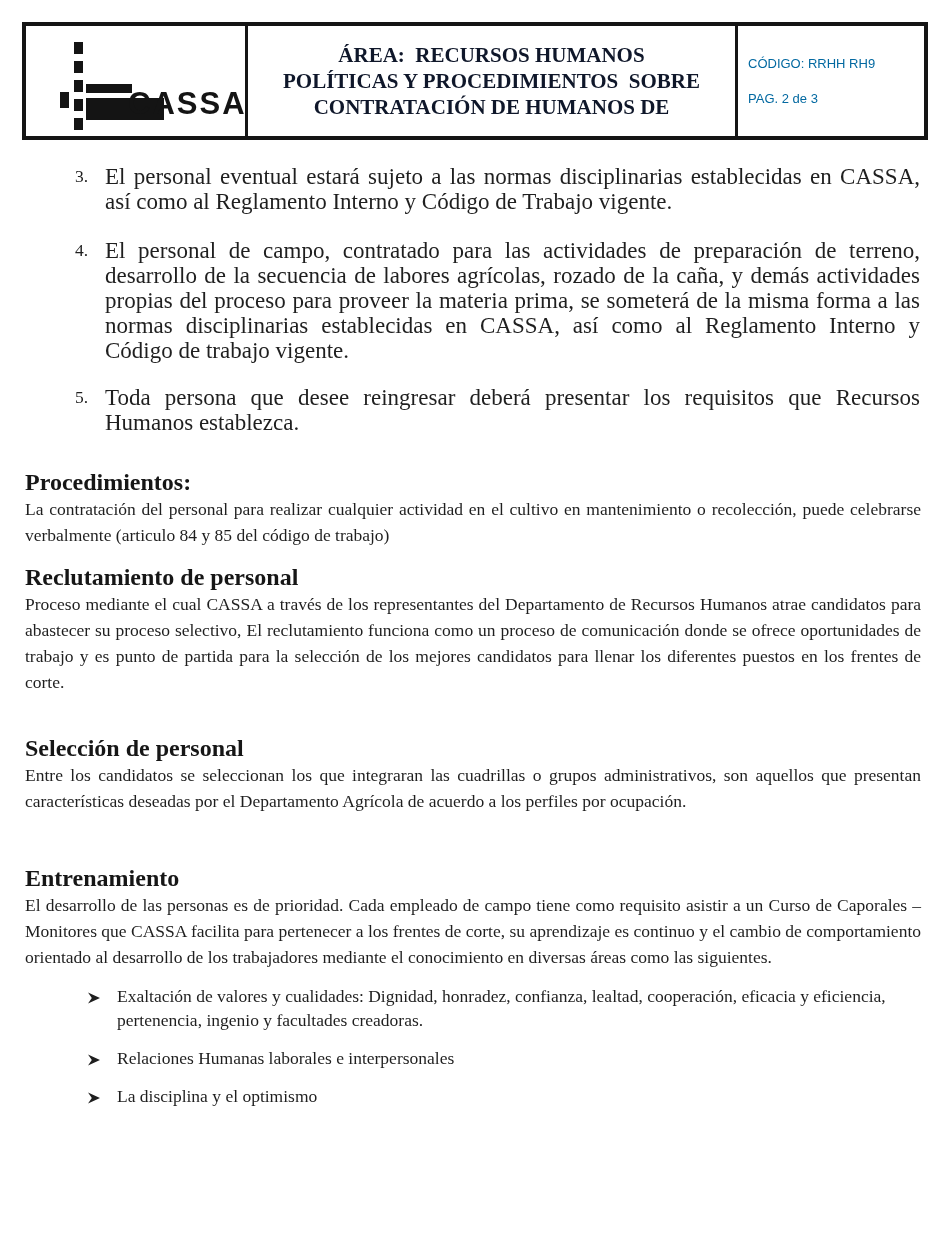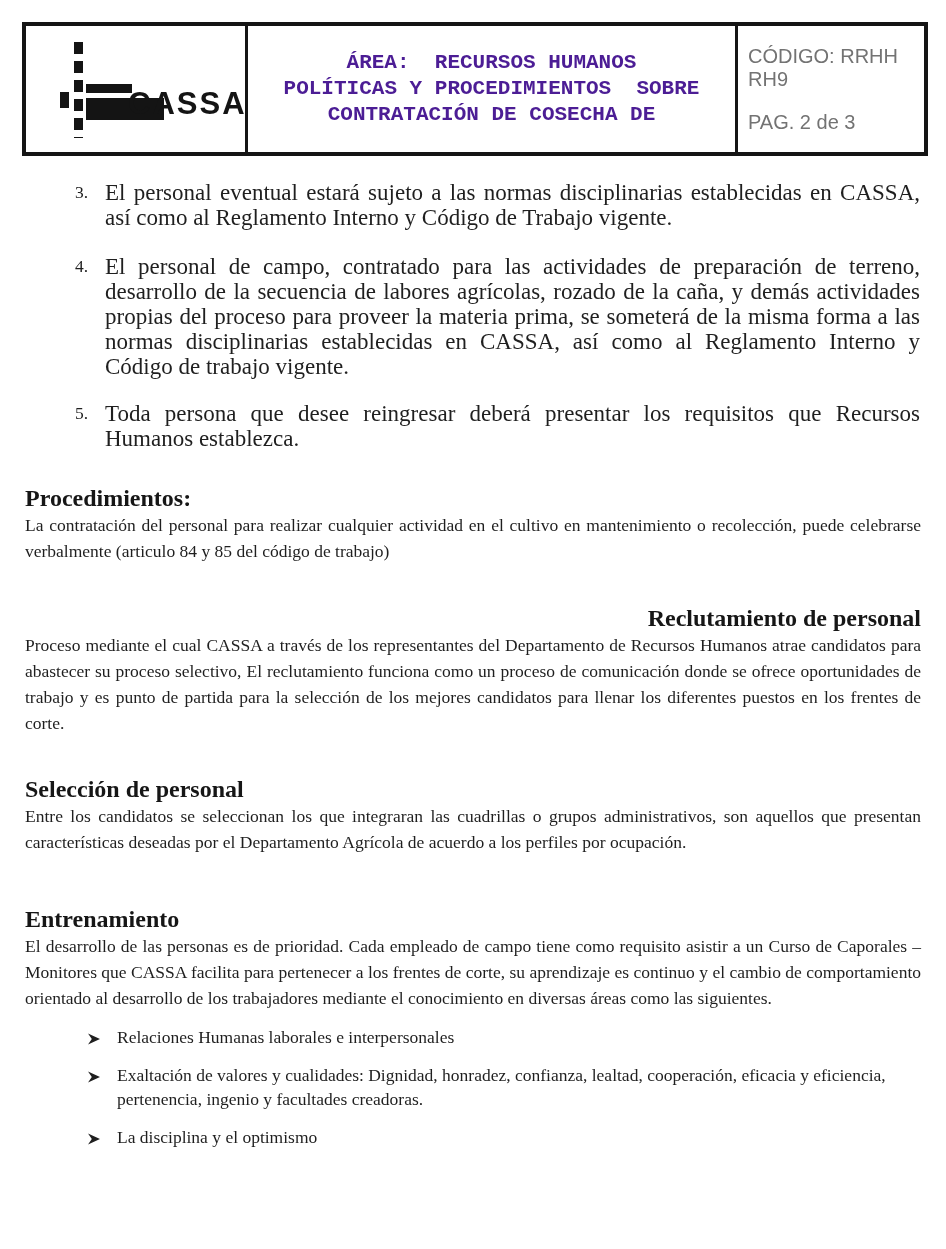--- a/index.html
+++ b/index.html
@@ -20,55 +20,55 @@
     width: 906px;
     border: 4px solid #151515;
     display: flex;
     box-sizing: border-box;
     background: #ffffff;
   }
   .cell-logo {
     width: 222px;
     border-right: 3px solid #151515;
     position: relative;
-    height: 126px;
+    height: 110px;
     box-sizing: border-box;
   }
   .cell-title {
     flex: 1;
     border-right: 3px solid #151515;
     display: flex;
     flex-direction: column;
     justify-content: center;
     align-items: center;
     padding: 8px 6px;
     box-sizing: border-box;
   }
   .title-line {
-    font-family: Liberation Mono, monospace;
+    font-family: Liberation Serif, serif;
     font-weight: bold;
     font-size: 21px;
     line-height: 26px;
     text-align: center;
     white-space: pre-wrap;
-    color: #4c1d95;
+    color: #0f172a;
   }
   .cell-code {
     width: 186px;
     display: flex;
     flex-direction: column;
     justify-content: center;
     gap: 20px;
     padding-left: 10px;
     box-sizing: border-box;
   }
   .code-line {
     font-family: "Liberation Sans", sans-serif;
-    font-size: 20px;
-    color: #737373;
+    font-size: 13px;
+    color: #0369a1;
   }
 
   
   .logo-vdash {
     position: absolute; left: 48px; top: 16px; width: 9px; height: 96px;
     background: repeating-linear-gradient(to bottom, #141414 0 12px, transparent 12px 19px);
   }
   .logo-sq {
     position: absolute; left: 34px; top: 66px; width: 9px; height: 16px; background: #141414;
   }
@@ -115,21 +115,21 @@
     font-size: 24px;
     font-weight: bold;
     color: #161616;
   }
   .section-body {
     font-size: 17.5px;
     line-height: 26px;
     text-align: justify;
   }
   .mt-h1 { margin-top: 34px; }
-  .mt-h2 { margin-top: 41px; text-align: right; }
+  .mt-h2 { margin-top: 16px; }
   .mt-h3 { margin-top: 40px; }
   .mt-h4 { margin-top: 51px; }
 
   .bullet-list { margin-top: 12px; }
   .bullet-item {
     display: flex;
     margin-left: 62px;
     margin-right: 30px;
     margin-top: 14px;
   }
@@ -154,21 +154,21 @@
     <div class="cell-logo">
       <div class="logo-vdash"></div>
       <div class="logo-sq"></div>
       <div class="logo-bar-thin"></div>
       <div class="logo-bar-thick"></div>
       <div class="logo-text">CASSA</div>
     </div>
     <div class="cell-title">
       <div class="title-line">ÁREA:  RECURSOS HUMANOS</div>
       <div class="title-line">POLÍTICAS Y PROCEDIMIENTOS  SOBRE</div>
-      <div class="title-line">CONTRATACIÓN DE COSECHA DE</div>
+      <div class="title-line">CONTRATACIÓN DE HUMANOS DE</div>
     </div>
     <div class="cell-code">
       <div class="code-line">CÓDIGO: RRHH RH9</div>
       <div class="code-line">PAG. 2  de 3</div>
     </div>
   </div>
 
   <div class="content">
 
     <div class="num-item mt-item3">
@@ -192,44 +192,44 @@
     <div class="section-heading mt-h2">Reclutamiento de personal</div>
     <div class="section-body">Proceso mediante el cual CASSA a través de los representantes del Departamento de Recursos Humanos atrae candidatos para abastecer su proceso selectivo, El reclutamiento funciona como un proceso de comunicación donde se ofrece oportunidades de trabajo y es punto de partida para la selección de los mejores candidatos para llenar los diferentes puestos en los frentes de corte.</div>
 
     <div class="section-heading mt-h3">Selección de personal</div>
     <div class="section-body">Entre los candidatos se seleccionan los que integraran las cuadrillas o grupos administrativos, son aquellos que presentan características deseadas por el Departamento Agrícola de acuerdo a los perfiles por ocupación.</div>
 
     <div class="section-heading mt-h4">Entrenamiento</div>
     <div class="section-body">El desarrollo de las personas es de prioridad. Cada empleado de campo tiene como requisito asistir a un Curso de Caporales – Monitores que CASSA facilita para pertenecer a los frentes de corte, su aprendizaje es continuo y el cambio de comportamiento orientado al desarrollo de los trabajadores mediante el conocimiento en diversas áreas como las siguientes.</div>
 
     <div class="bullet-list">
+
+      <div class="bullet-item">
+        <span class="arrow">
+          <svg width="14" height="12" viewBox="0 0 14 12">
+              <polygon points="1,0.5 13,6 1,11.5 4.8,6" fill="#1f1f1f"></polygon>
+            </svg>
+        </span>
+        <span class="btxt">Exaltación de valores y cualidades:  Dignidad, honradez, confianza, lealtad, cooperación, eficacia y eficiencia, pertenencia, ingenio y facultades creadoras.</span>
+      </div>
 
       <div class="bullet-item">
         <span class="arrow">
           <svg width="14" height="12" viewBox="0 0 14 12">
               <polygon points="1,0.5 13,6 1,11.5 4.8,6" fill="#1f1f1f"></polygon>
             </svg>
         </span>
         <span class="btxt">Relaciones Humanas laborales e interpersonales</span>
       </div>
 
       <div class="bullet-item">
         <span class="arrow">
           <svg width="14" height="12" viewBox="0 0 14 12">
               <polygon points="1,0.5 13,6 1,11.5 4.8,6" fill="#1f1f1f"></polygon>
             </svg>
         </span>
-        <span class="btxt">Exaltación de valores y cualidades:  Dignidad, honradez, confianza, lealtad, cooperación, eficacia y eficiencia, pertenencia, ingenio y facultades creadoras.</span>
-      </div>
-
-      <div class="bullet-item">
-        <span class="arrow">
-          <svg width="14" height="12" viewBox="0 0 14 12">
-              <polygon points="1,0.5 13,6 1,11.5 4.8,6" fill="#1f1f1f"></polygon>
-            </svg>
-        </span>
         <span class="btxt">La disciplina y el optimismo</span>
       </div>
 
 
     </div>
   </div>
 </div>
 
 </body></html>

